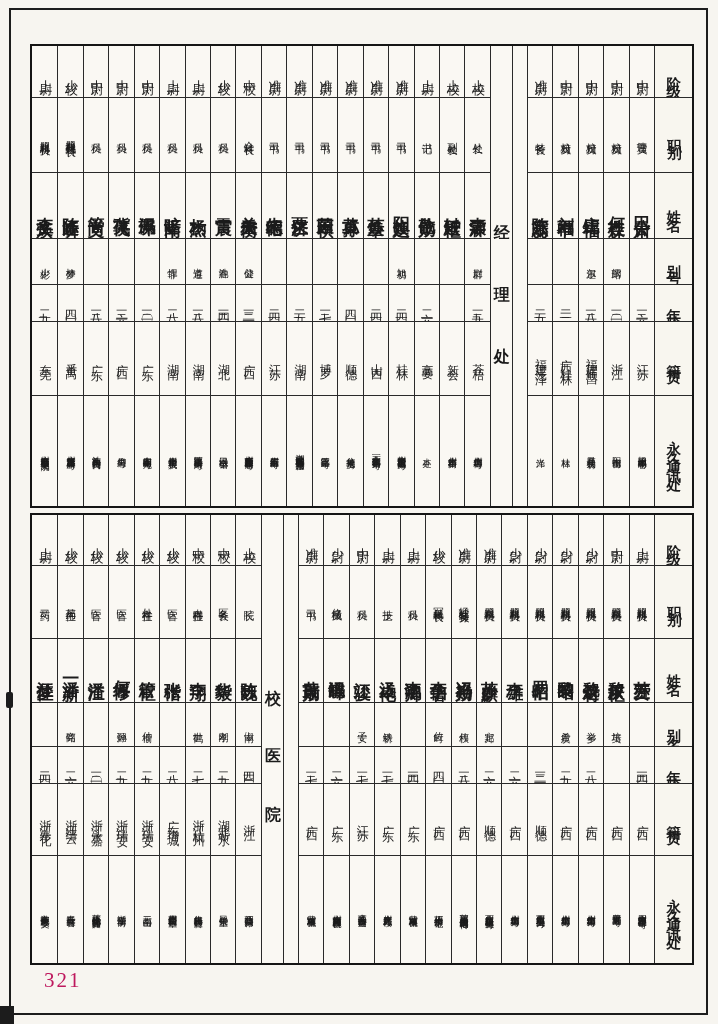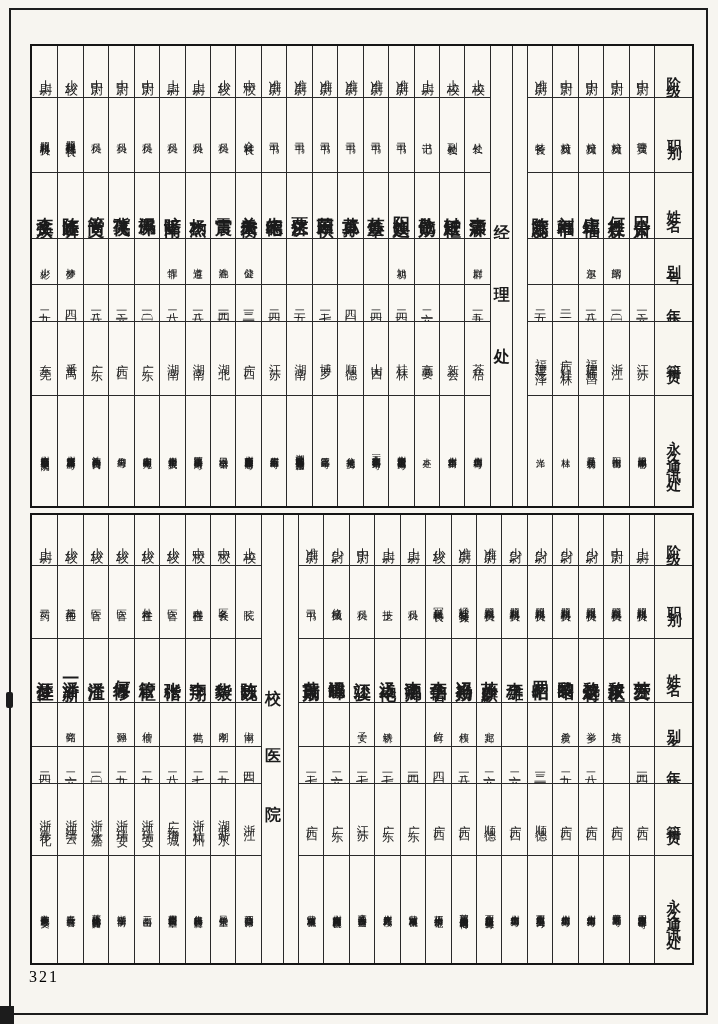--- a/index.html
+++ b/index.html
@@ -61,22 +61,22 @@
   .header-col .cell .vtext { font-size:14.5px; font-weight:bold; letter-spacing:7px; }
   .header-col .cell-address .vtext { font-size:14.5px; letter-spacing:9px; line-height:1; }
 
   .section-text {
     writing-mode:vertical-rl; text-orientation:upright;
     font-size:16px; font-weight:bold; letter-spacing:62px; padding-top:55px;
   }
   .roster.bottom .section-text { letter-spacing:58px; padding-top:50px; }
 
   .page-number {
-    position:absolute; left:29px; top:968px;
-    font-size:16px; letter-spacing:2px; color:#000000;
+    position:absolute; left:44px; top:968px;
+    font-size:21px; letter-spacing:2px; color:#be185d;
   }
   .artifact { position:absolute; background:#1c1c1c; }
   .artifact.edge-blob { left:6px; top:692px; width:7px; height:16px; border-radius:2px; }
   .artifact.corner { left:0; top:1006px; width:14px; height:18px; }
 </style>
 </head>
 <body>
 
 <div class="page">
   <div class="page-frame"></div>

